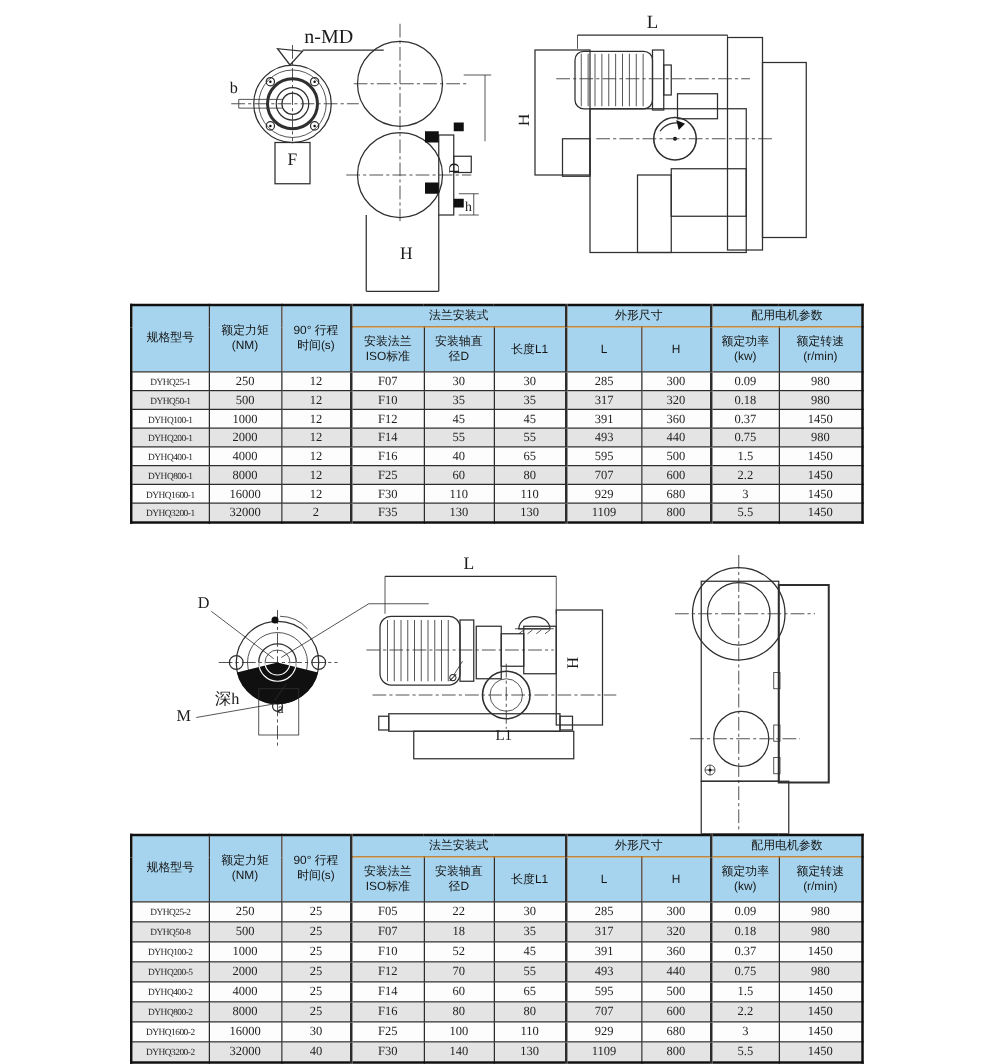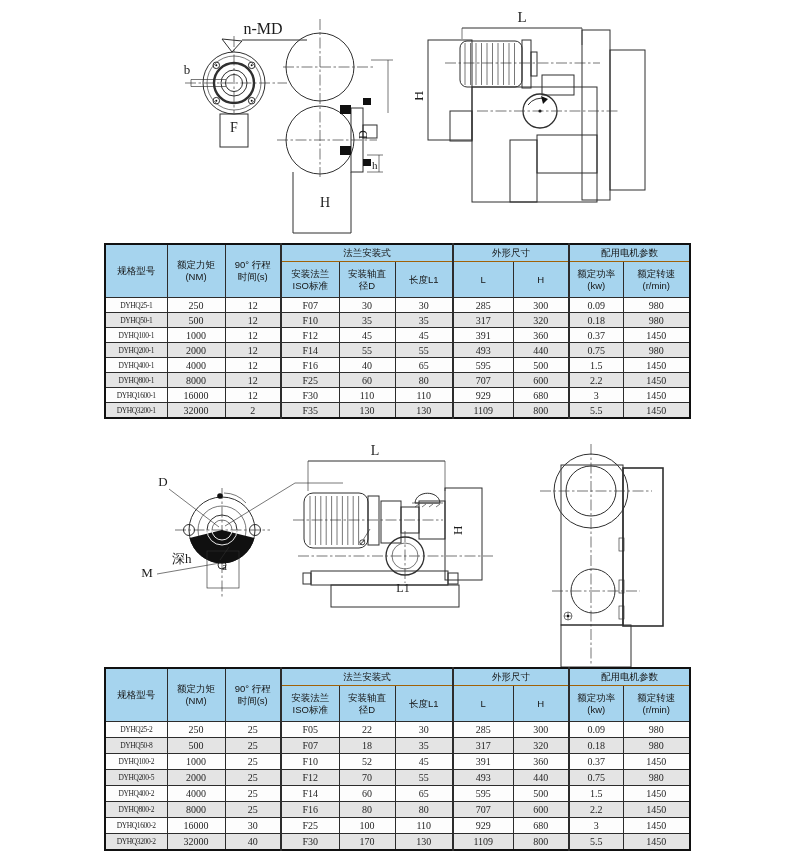--- a/index.html
+++ b/index.html
@@ -512,21 +512,21 @@
         <td>929</td>
         <td>680</td>
         <td>3</td>
         <td>1450</td>
       </tr>
       <tr>
         <td>DYHQ3200-2</td>
         <td>32000</td>
         <td>40</td>
         <td>F30</td>
-        <td>170</td>
+        <td>140</td>
         <td>130</td>
         <td>1109</td>
         <td>800</td>
         <td>5.5</td>
         <td>1450</td>
       </tr>
     </tbody>
 </table>
 
 </body></html>

